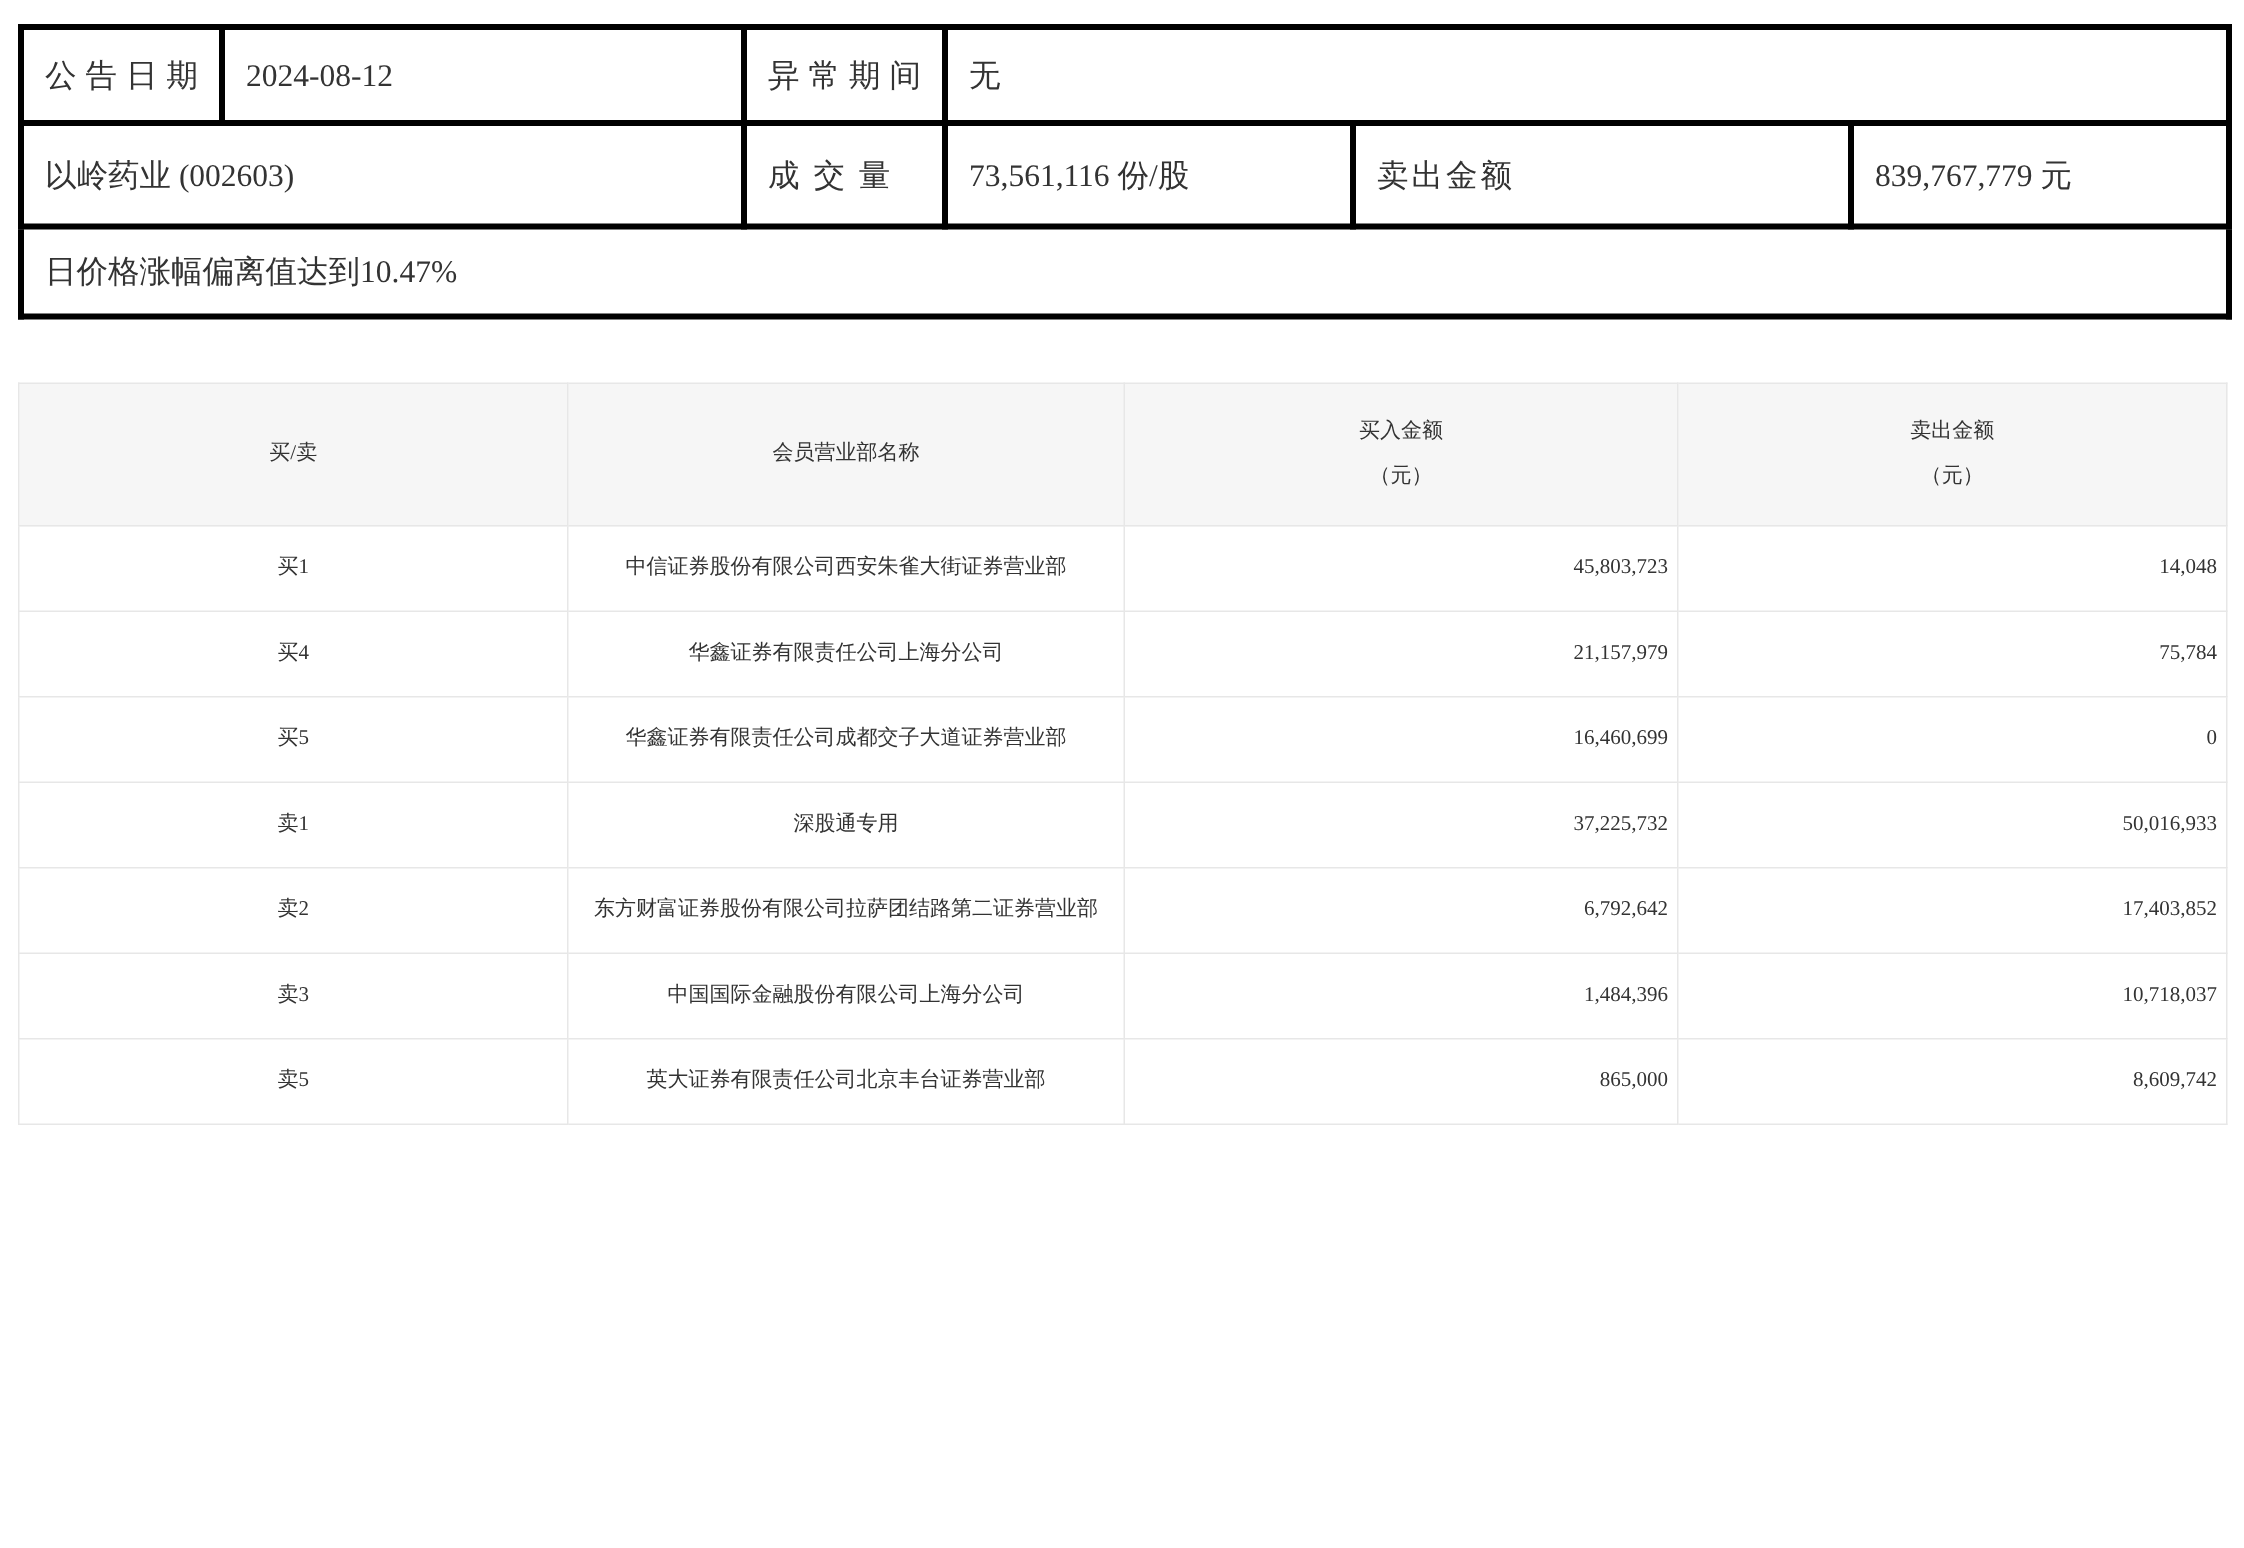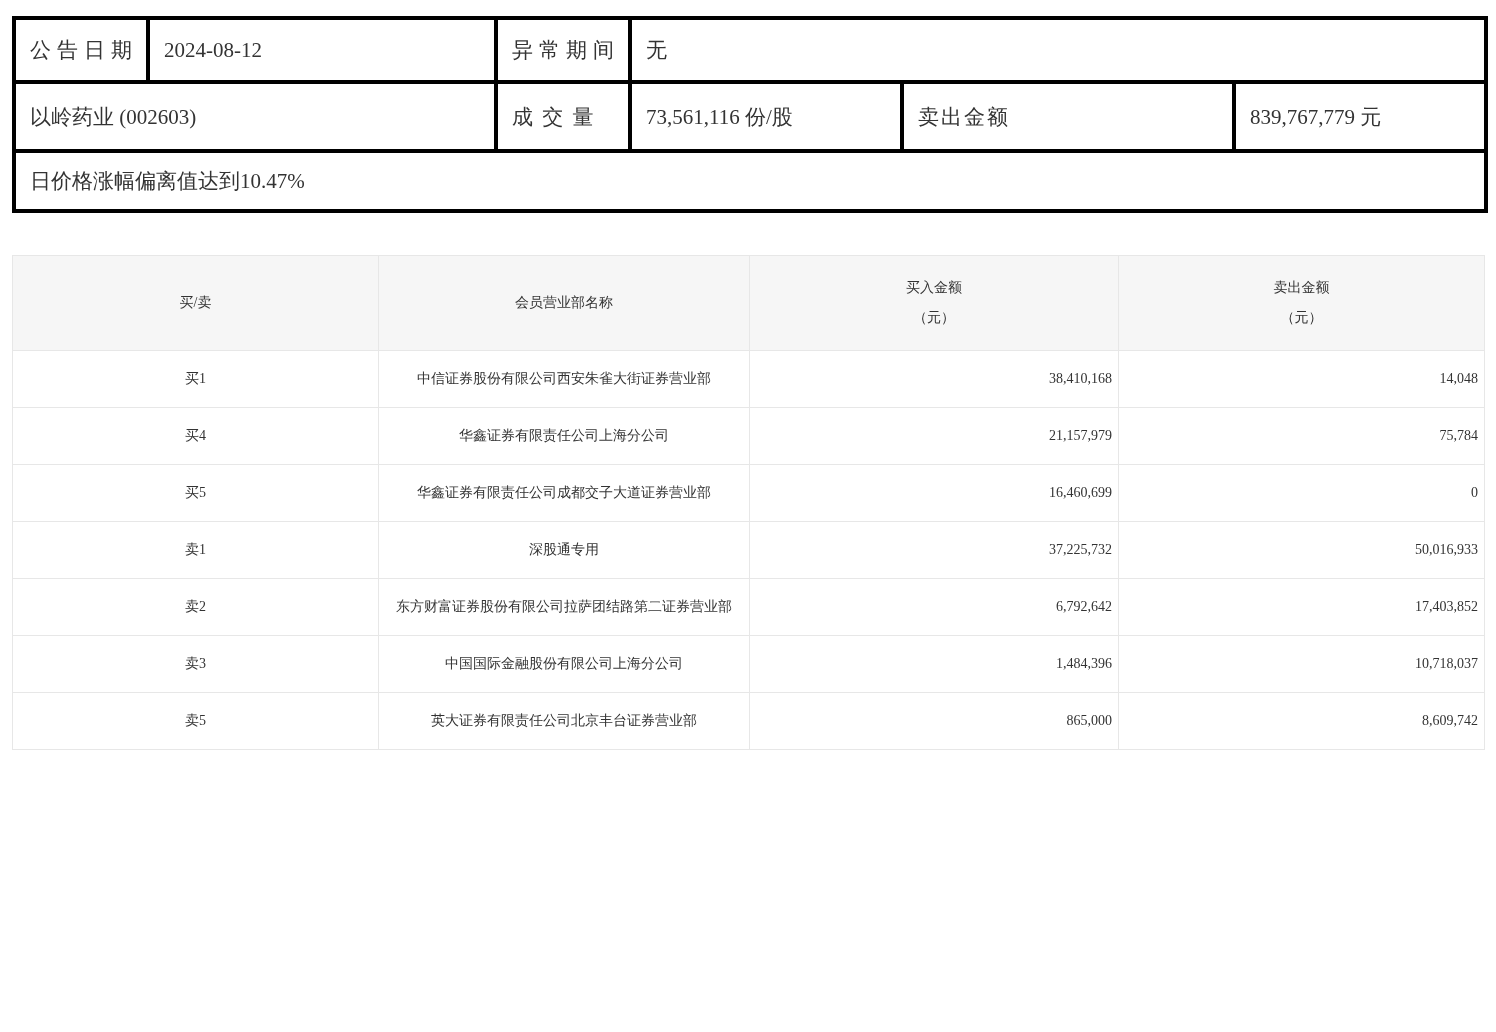--- a/index.html
+++ b/index.html
@@ -123,21 +123,21 @@
         <th>
           <div>卖出金额</div>
             <div>（元）</div>
         </th>
       </tr>
     </thead>
     <tbody id="rows-body">
   <tr>
     <td class="c-side">买1</td>
     <td class="c-branch">中信证券股份有限公司西安朱雀大街证券营业部</td>
-    <td class="c-amt">38,410,168</td>
+    <td class="c-amt">45,803,723</td>
     <td class="c-amt">14,048</td>
   </tr>
 
 
 
   <tr>
     <td class="c-side">买4</td>
     <td class="c-branch">华鑫证券有限责任公司上海分公司</td>
     <td class="c-amt">21,157,979</td>
     <td class="c-amt">75,784</td>

